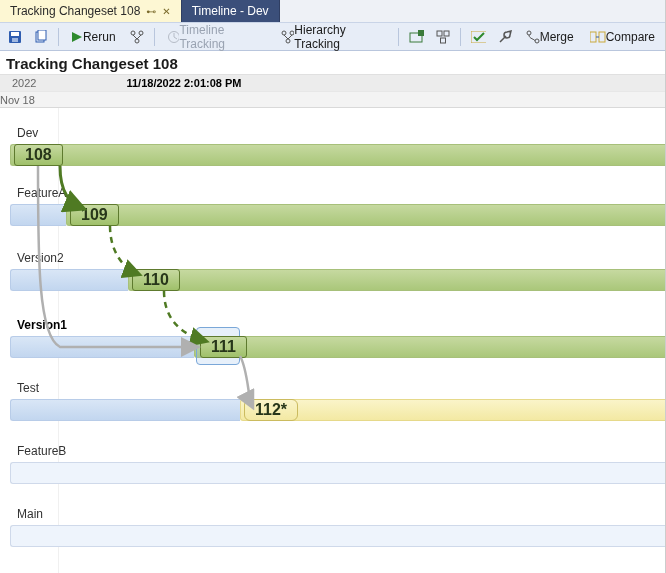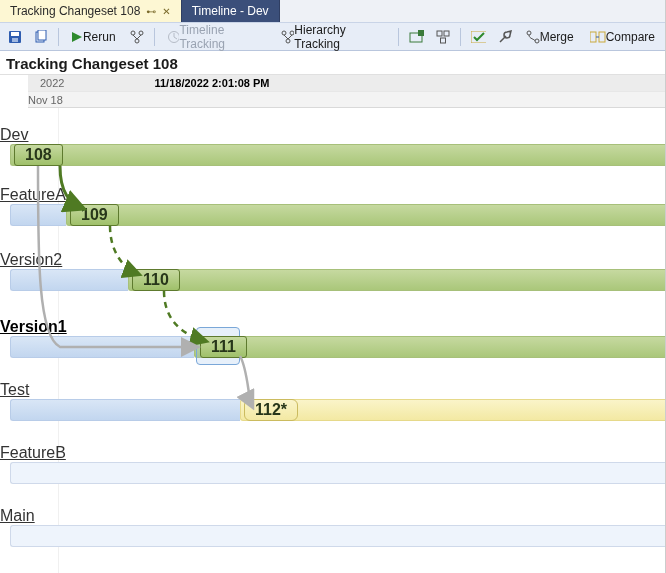--- a/index.html
+++ b/index.html
@@ -18,30 +18,30 @@
   .tbtn { display: inline-flex; align-items: center; justify-content: center; height: 22px; min-width: 22px; padding: 0 4px; border-radius: 2px; }
   .tlabelbtn { display: inline-flex; align-items: center; height: 22px; padding: 0 6px; }
   .sep { width: 1px; height: 18px; background: #b9c6dd; margin: 0 2px; }
   .ghost { color: #9aa3b2; }
   .toolbar svg { display: block; }
 
   
   .titlearea { padding: 4px 6px 2px 6px; font-size: 15px; font-weight: 700; border-bottom: 1px solid #e0e0e0; }
 
   
-  .timehdr { background: #ececec; border-bottom: 1px solid #d9d9d9; font-size: 11px; margin-left: 28px; }
+  .timehdr { background: #ececec; border-bottom: 1px solid #d9d9d9; font-size: 11px; }
   .timehdr .row1 { display: flex; align-items: center; height: 16px; }
   .timehdr .row1 .yr { padding-left: 12px; color: #666; }
   .timehdr .row1 .ts { padding-left: 90px; font-weight: 700; color: #000; }
   .timehdr .row2 { display: flex; align-items: center; height: 16px; padding-left: 0; color: #666; background: #f3f3f3; border-top: 1px solid #e7e7e7; }
 
   
   .graph { position: relative; flex: 1; overflow: hidden; }
   .tick { position: absolute; top: 0; bottom: 0; width: 0; border-left: 1px solid #f0f0f0; }
-  .branchlabel { position: absolute; left: 0; font-size: 16px; font-weight: 700; color: #000; text-decoration: underline; }
+  .branchlabel { position: absolute; left: 17px; font-size: 12px; font-weight: 700; color: #000; }
   .branchlabel.dim { font-weight: 400; color: #333; }
   .lane { position: absolute; left: 10px; right: 0; height: 22px; border: 1px solid #cfd9ea; border-right: none; border-radius: 3px 0 0 3px; background: #e7effa; }
   .lane.green { border-color: #a7c07a; background: linear-gradient(#c6d9a0, #aac77a); }
   .lane.blue  { border-color: #b8cce8; background: linear-gradient(#d9e6f6, #c2d6ef); }
   .lane.yellow{ border-color: #e6d98a; background: linear-gradient(#faf4c9, #f3e9a3); }
   .lane.empty { border-color: #cfd9ea; background: #eef4fc; }
   .cs { position: absolute; height: 22px; min-width: 46px; border: 1px solid #5e7a2e; border-radius: 3px; background: linear-gradient(#c6d9a0, #9fc06a); display: flex; align-items: center; justify-content: center; font-size: 16px; font-weight: 700; color: #27361a; padding: 0 10px; }
   .cs.pale { background: linear-gradient(#faf4c9, #f3e9a3); border-color: #cbbb5f; border-radius: 6px; }
   .selbox { position: absolute; border: 1px solid #7aa7d8; border-radius: 4px; background: rgba(160, 196, 236, 0.25); }
   svg.arrows { position: absolute; left: 0; top: 0; width: 100%; height: 100%; pointer-events: none; }

